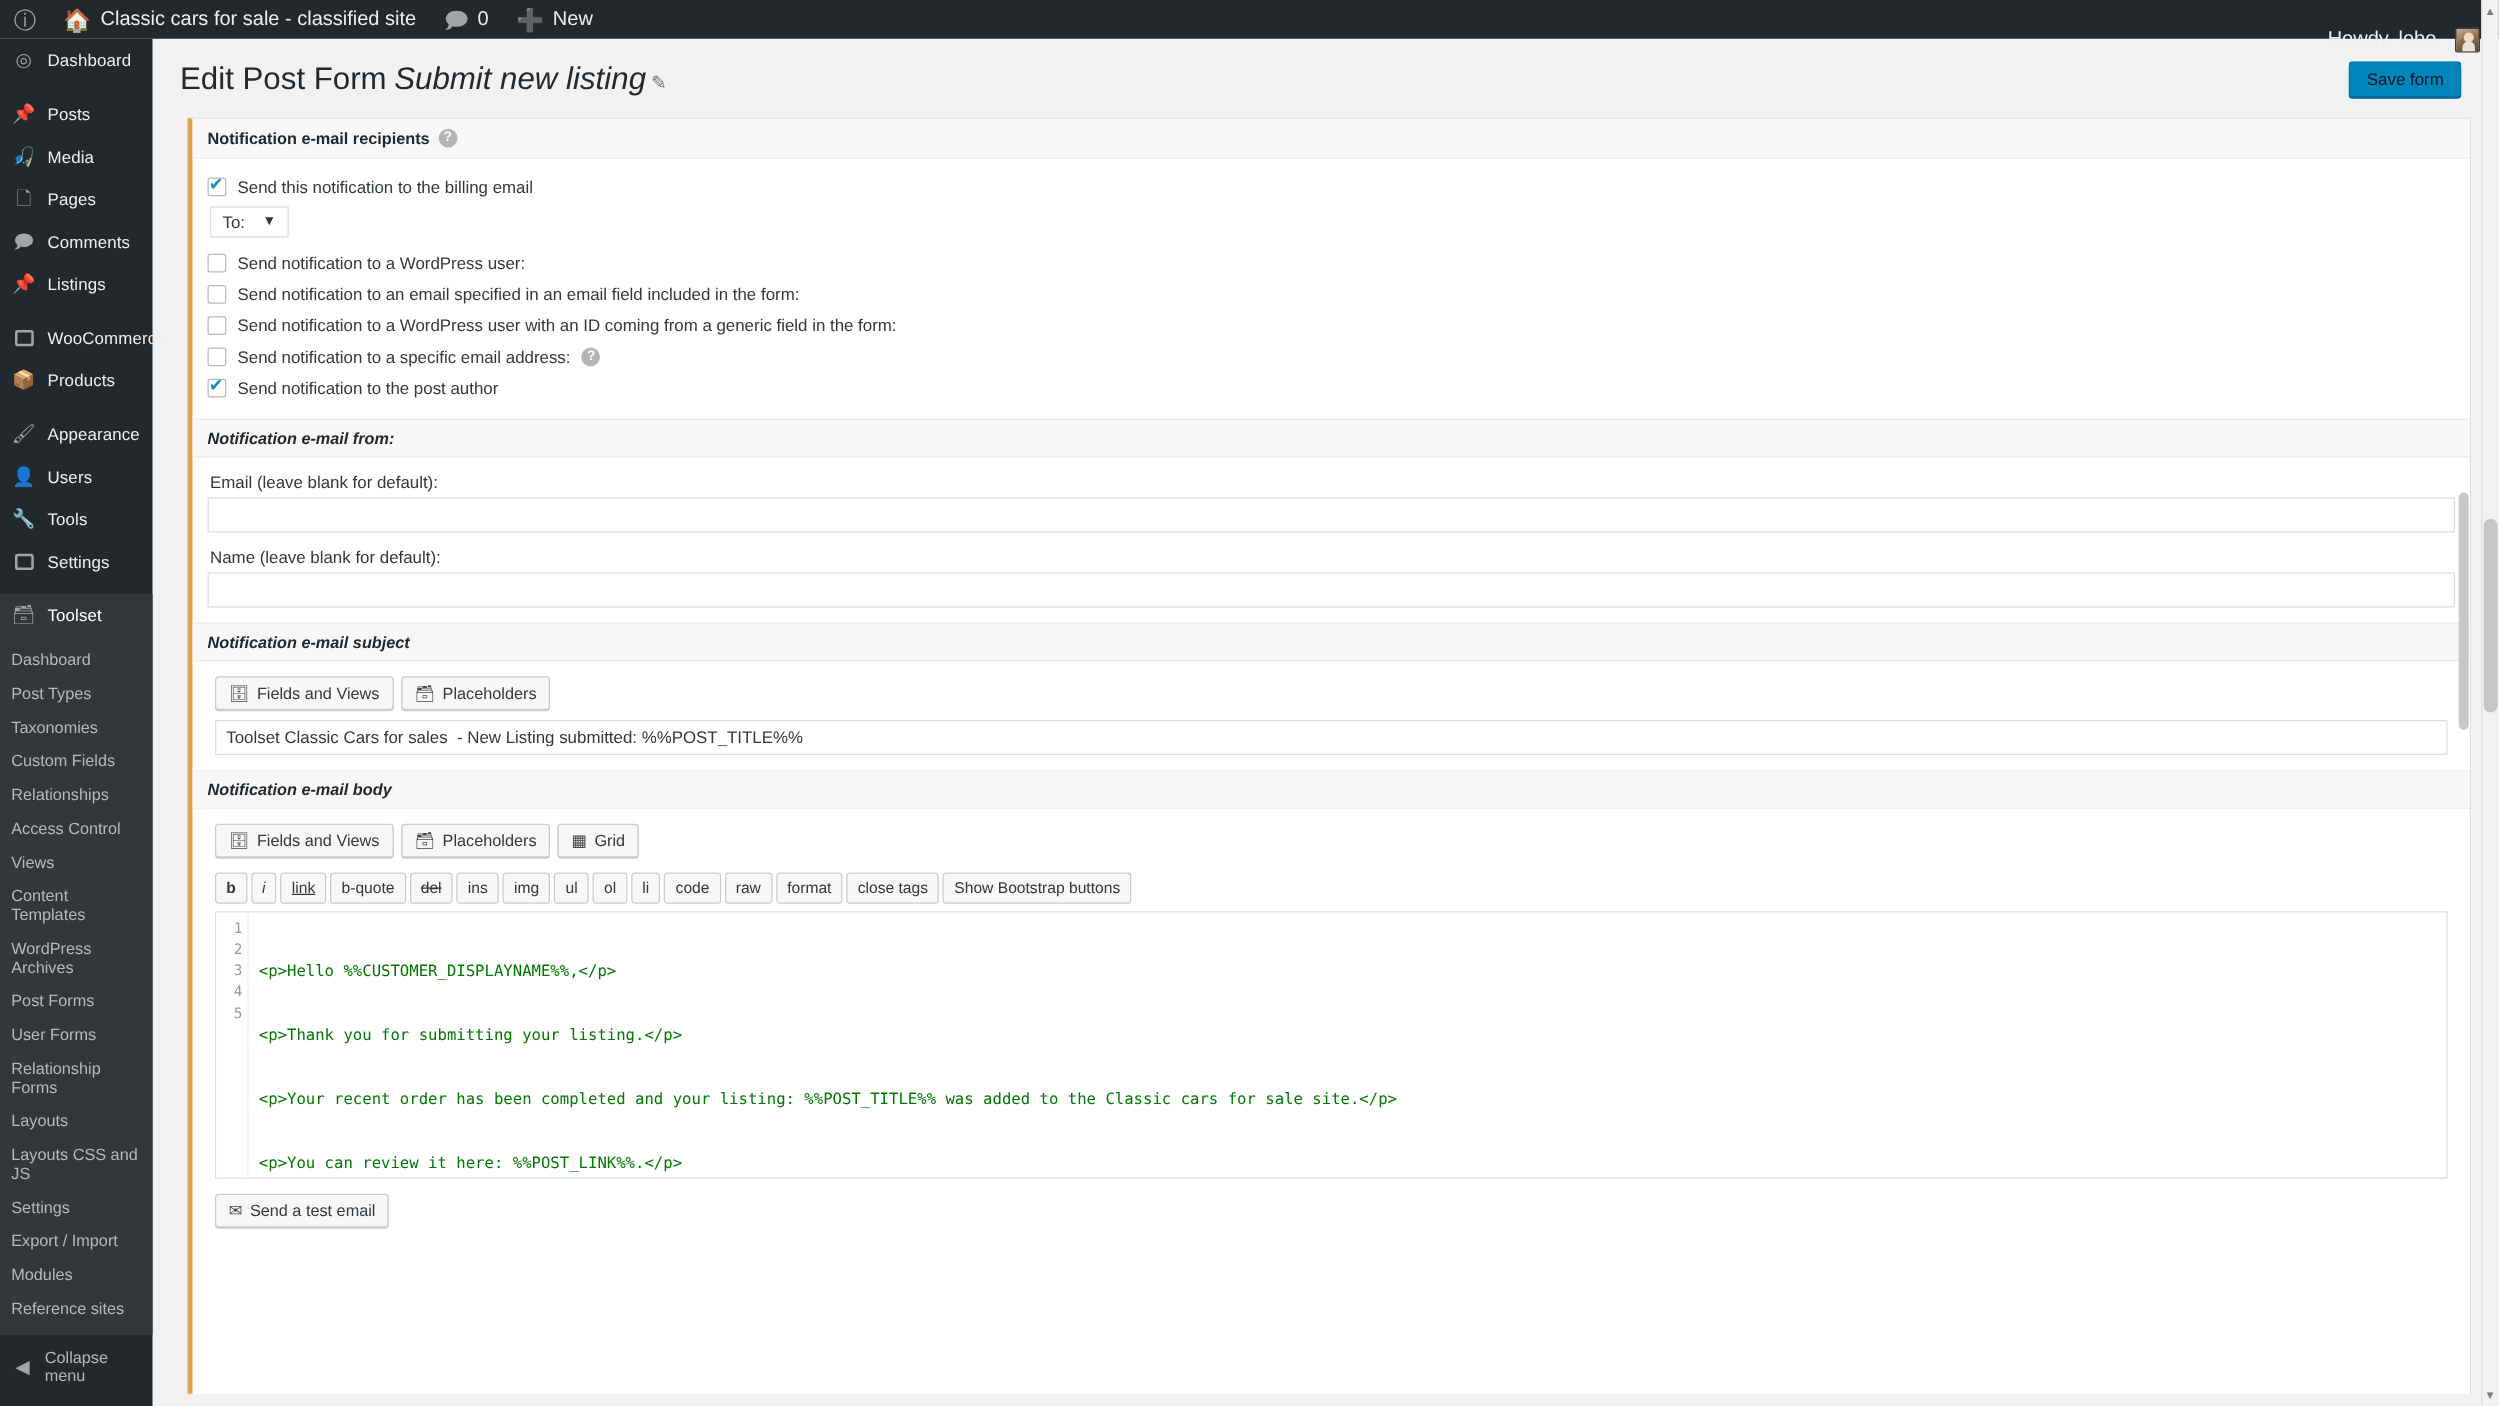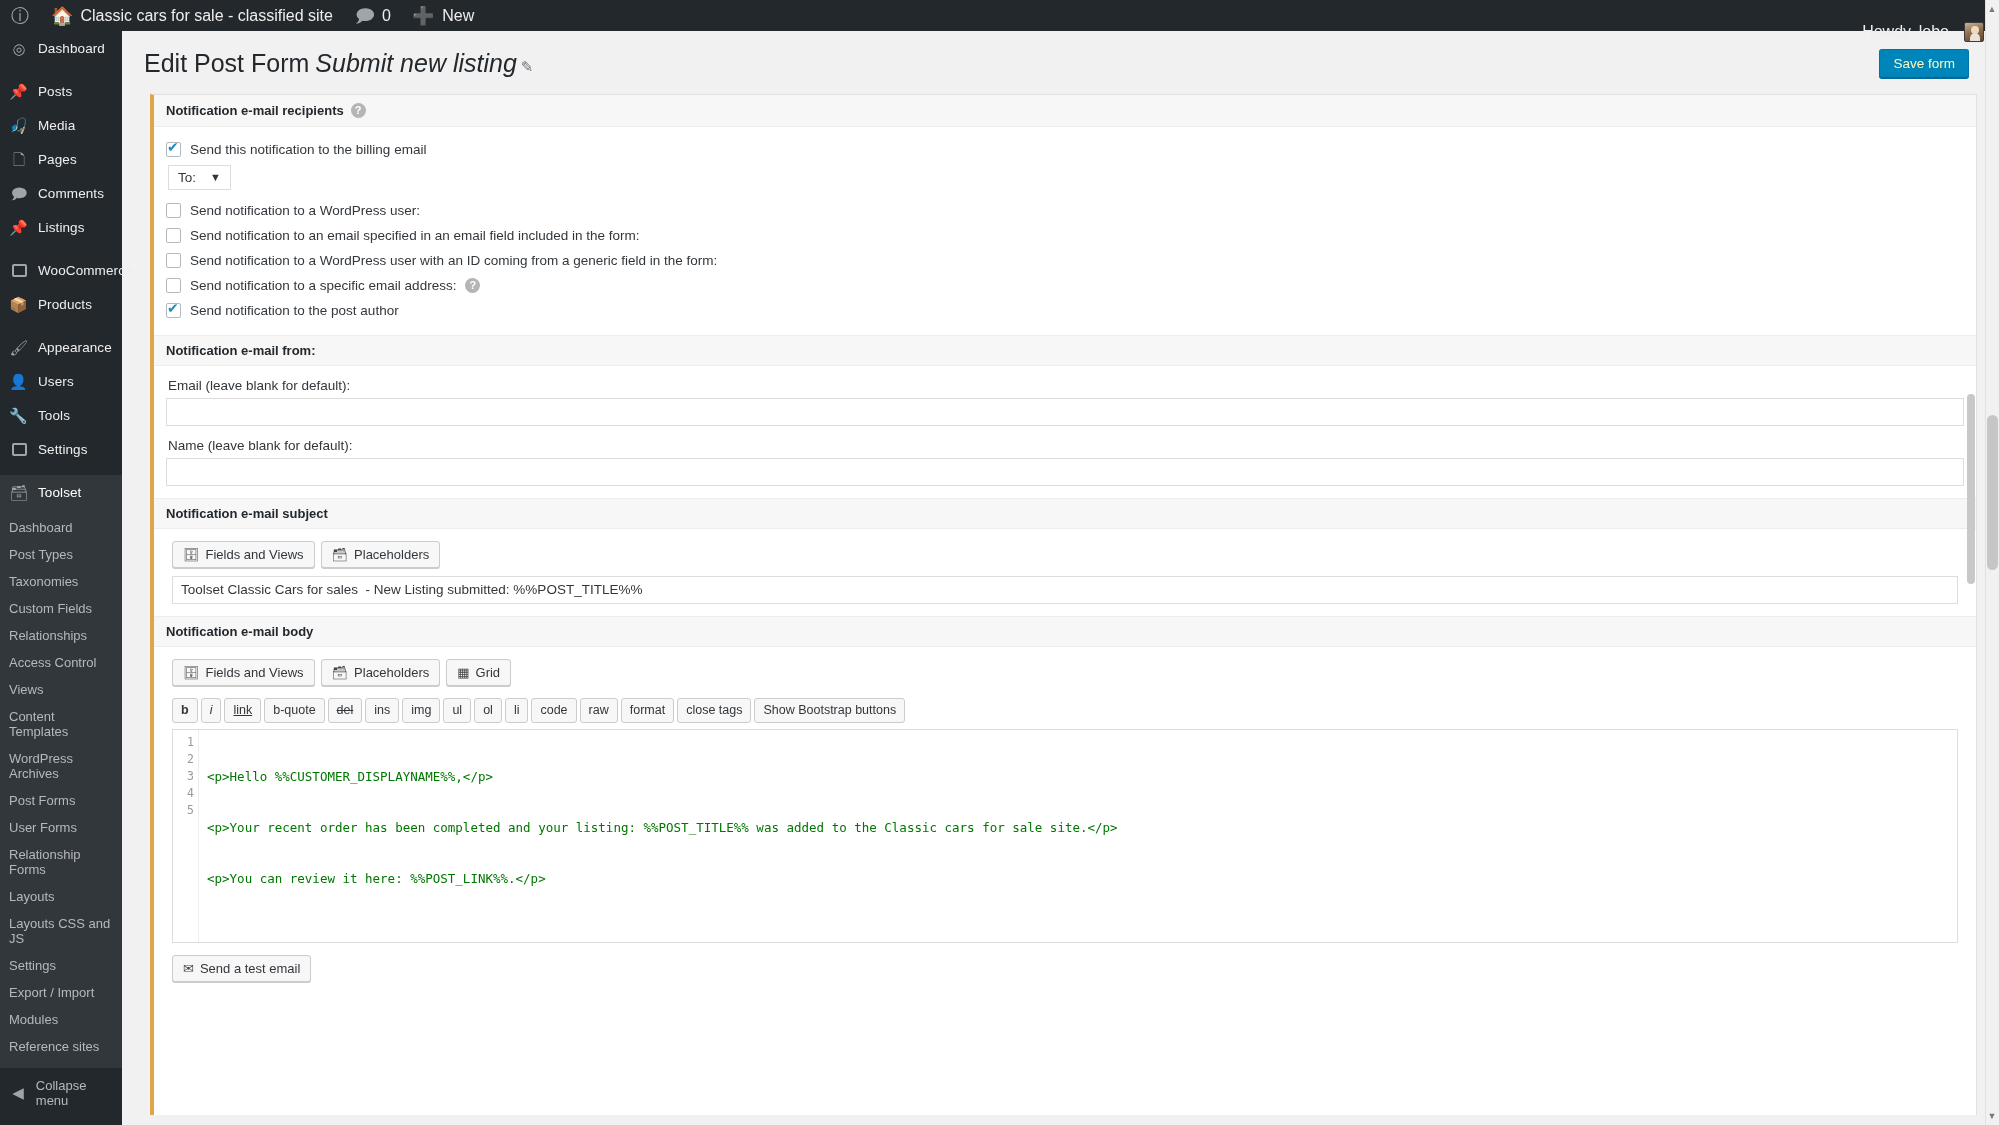--- a/index.html
+++ b/index.html
@@ -82,21 +82,21 @@
     padding: 16px 22px 10px 22px; position: relative;
   }
   .page-title {
     font-size: 25px; font-weight: 400; color: #23282d; line-height: 1.3;
   }
   .page-title .form-name { font-style: italic; margin-left: 6px; }
   .pencil-icon { color: #72777c; font-size: 15px; margin-left: 4px; cursor: pointer;}
   .save-form-btn {
     position: absolute; right: 30px; top: 18px;
     background: #0085ba; border: 1px solid #0073aa; border-bottom-color:#006799;
-    color: #fef9c3; font-size: 13.5px; padding: 6px 13px; border-radius: 3px;
+    color: #0f172a; font-size: 13.5px; padding: 6px 13px; border-radius: 3px;
     box-shadow: 0 1px 0 #006799; cursor: pointer;
   }
   
   .panel-wrap {
     margin: 4px 22px 0 28px; position: relative; border-radius: 26px;
   }
   .panel {
     background: #fff; border: 1px solid #e1e1e1; border-left: 4px solid #e0a44a;
     position: relative;
     height: 1030px; overflow: hidden;
@@ -130,20 +130,21 @@
     display: inline-flex; align-items: center; gap: 14px;
     border: 1px solid #ddd; background: #fff;
     padding: 4px 9px; font-size: 13.5px; color: #32373c;
     margin: 3px 0 8px 2px; cursor: pointer;
   }
   .to-select .caret { font-size: 11px; }
   .sub-bar {
     background: #f7f7f7; border-top: 1px solid #ededed; border-bottom: 1px solid #ededed;
     padding: 7px 12px; font-size: 13px; font-weight: bold; color: #23282d;
     margin: 12px -12px 0 -12px;
+    font-style: italic;
   }
   .field-label {
     font-size: 13.5px; color: #32373c; padding: 12px 0 5px 2px;
   }
   .text-input {
     display: block; width: 100%; height: 28px;
     border: 1px solid #ddd; background: #fff;
     padding: 4px 8px; font-size: 13.5px; color: #32373c;
     font-family: "Liberation Sans", sans-serif;
   }
@@ -452,20 +453,21 @@
           <div class="code-wrap">
             <div class="gutter">
               <div>1</div>
               <div>2</div>
               <div>3</div>
               <div>4</div>
               <div>5</div>
             </div>
             <div class="code">
               <div class="tag">&lt;p&gt;Hello %%CUSTOMER_DISPLAYNAME%%,&lt;/p&gt;</div>
+              <div class="tag">&lt;p&gt;Thank you for submitting your listing.&lt;/p&gt;</div>
               <div class="tag">&lt;p&gt;Your recent order has been completed and your listing: %%POST_TITLE%% was added to the Classic cars for sale site.&lt;/p&gt;</div>
               <div class="tag">&lt;p&gt;You can review it here: %%POST_LINK%%.&lt;/p&gt;</div>
               
             </div>
           </div>
 
           <div class="test-row">
             <button class="tool-btn">
               <span class="tico">✉</span>
               <span>Send a test email</span>

